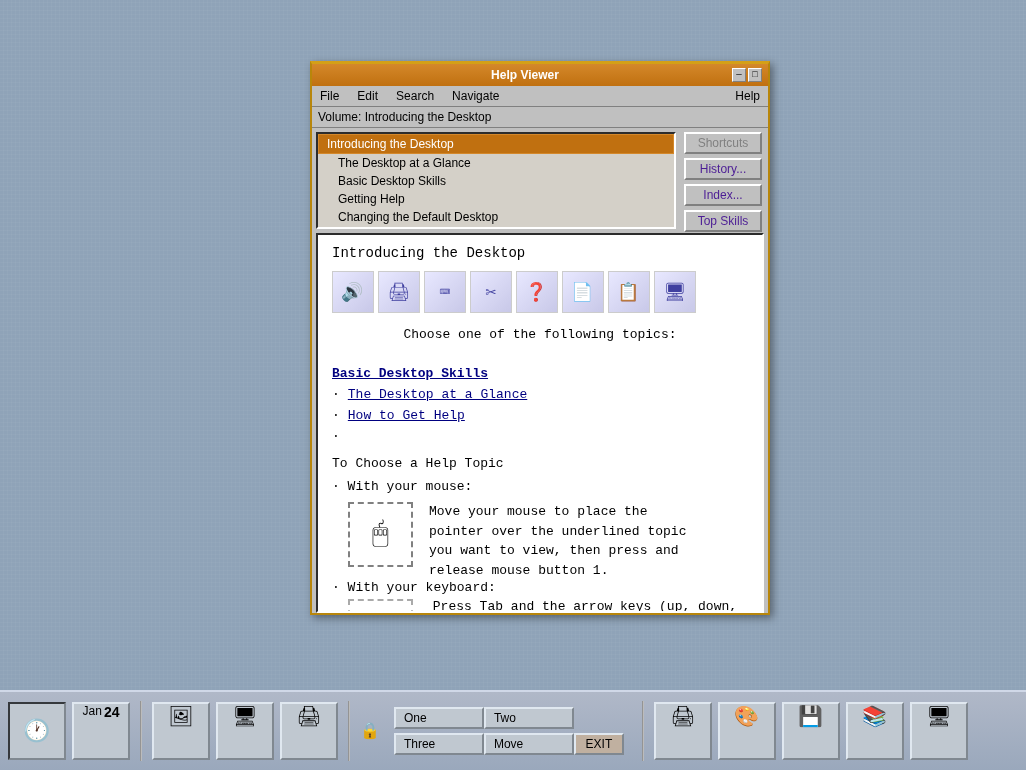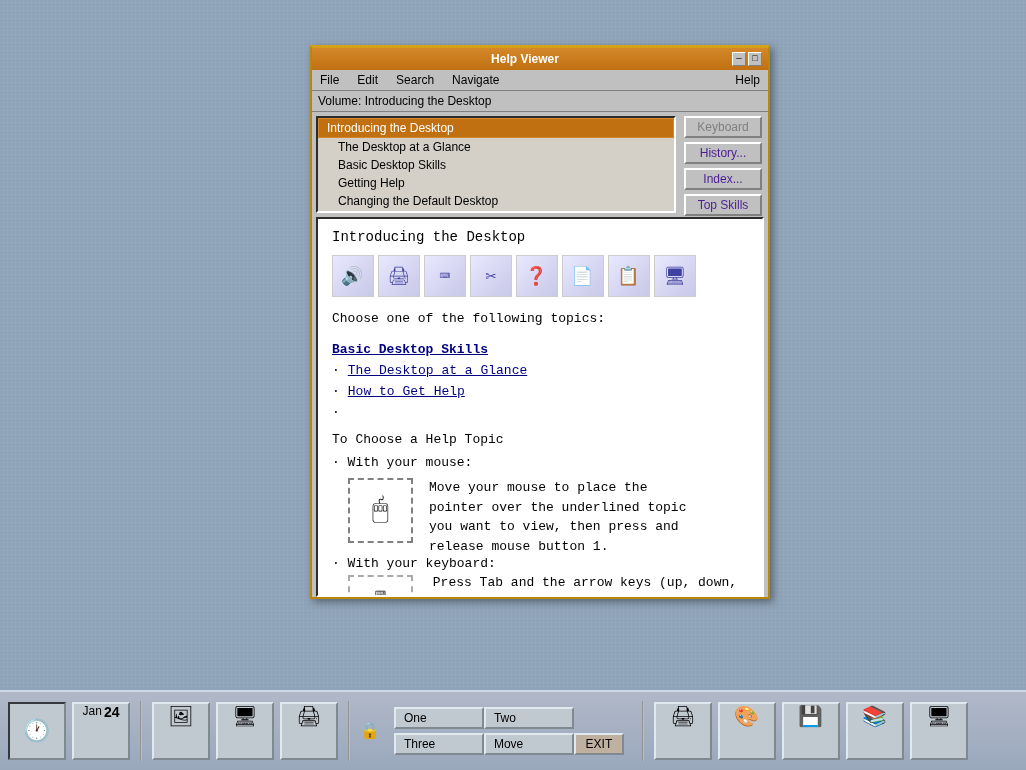--- a/index.html
+++ b/index.html
@@ -25,21 +25,21 @@
       background-image: repeating-linear-gradient(
         0deg, transparent, transparent 3px, rgba(255,255,255,0.03) 3px, rgba(255,255,255,0.03) 4px
       ), repeating-linear-gradient(
         90deg, transparent, transparent 3px, rgba(255,255,255,0.03) 3px, rgba(255,255,255,0.03) 4px
       );
     }
 
     
     .help-viewer {
       position: absolute;
-      top: 45px;
+      top: 61px;
       left: 310px;
       width: 460px;
       background: #c0c0c0;
       border: 2px solid #b8860b;
       border-top: 3px solid #d4a017;
       box-shadow: 3px 3px 8px rgba(0,0,0,0.4);
     }
 
     .window-title-bar {
       background: linear-gradient(to bottom, #d4882a, #c07010);
@@ -202,21 +202,22 @@
 
     
     .icon-row {
       display: flex;
       gap: 4px;
       margin-bottom: 14px;
       align-items: center;
     }
 
     .topics-header {
-      margin-bottom: 16px;
+      margin-bottom: 24px;
+      text-align: center;
     }
 
     .topic-link {
       color: #000080;
       text-decoration: underline;
       cursor: pointer;
       font-family: 'Courier New', Courier, monospace;
       font-size: 13px;
       font-weight: bold;
     }
@@ -429,21 +430,21 @@
     <div class="topic-list">
       <div class="topic-item selected">Introducing the Desktop</div>
       <div class="topic-item sub">The Desktop at a Glance</div>
       <div class="topic-item sub">Basic Desktop Skills</div>
       <div class="topic-item sub">Getting Help</div>
       <div class="topic-item sub">Changing the Default Desktop</div>
       <div class="topic-item sub">Keyboard Shortcuts for the Desktop</div>
     </div>
 
     <div class="nav-buttons">
-      <button class="nav-btn">Keyboard</button>
+      <button class="nav-btn">Shortcuts</button>
       <button class="nav-btn active">History...</button>
       <button class="nav-btn active">Index...</button>
       <button class="nav-btn active">Top Skills</button>
     </div>
   </div>
 
   <div class="content-scroll-wrapper">
     <div class="content-area">
       <div class="content-inner">
 

